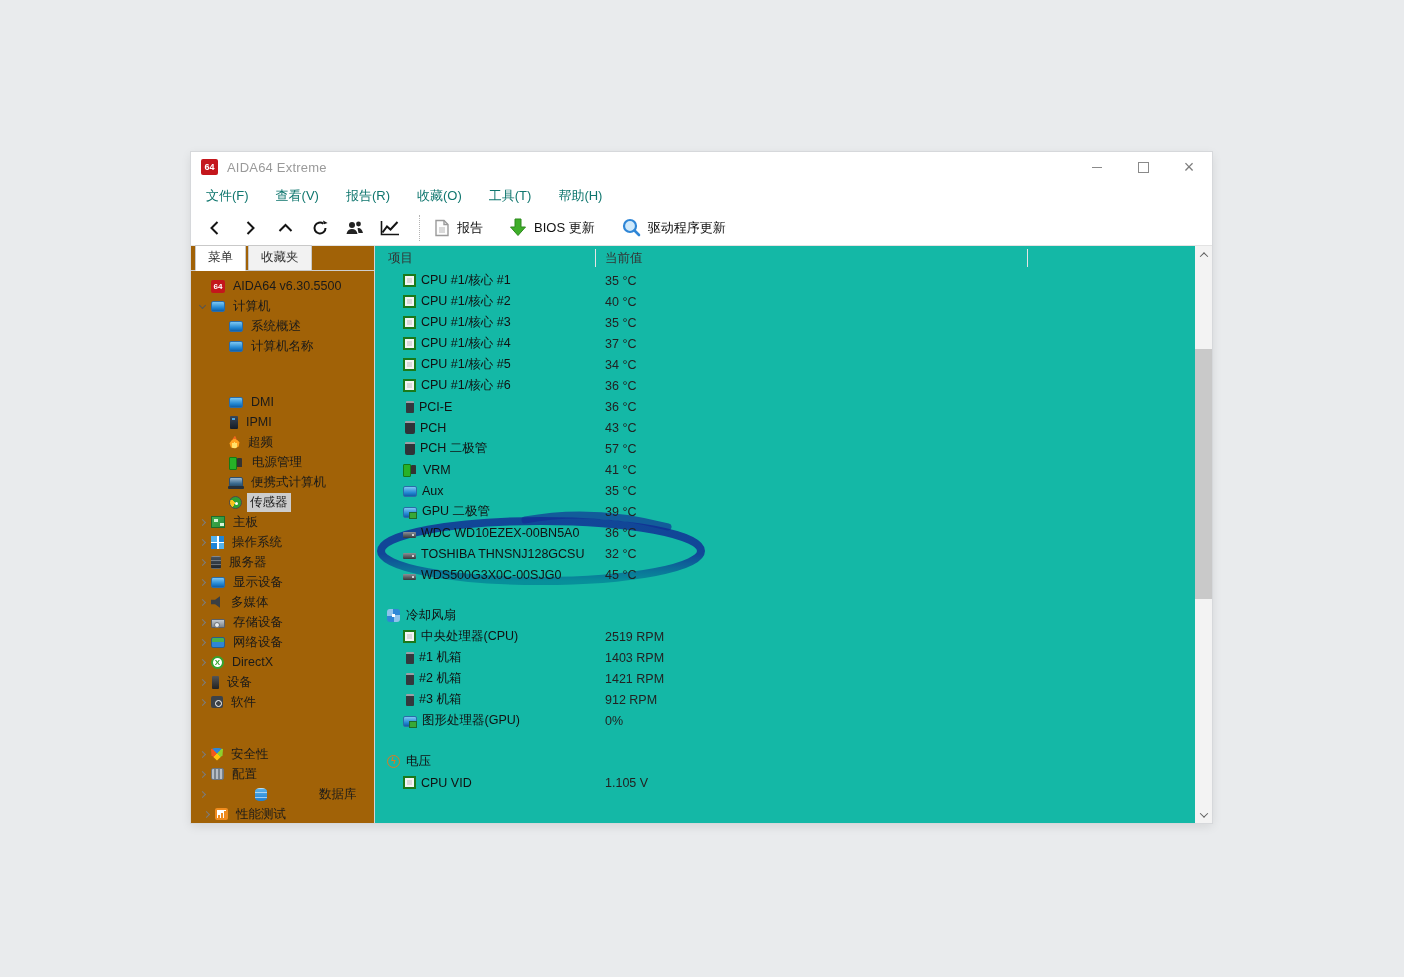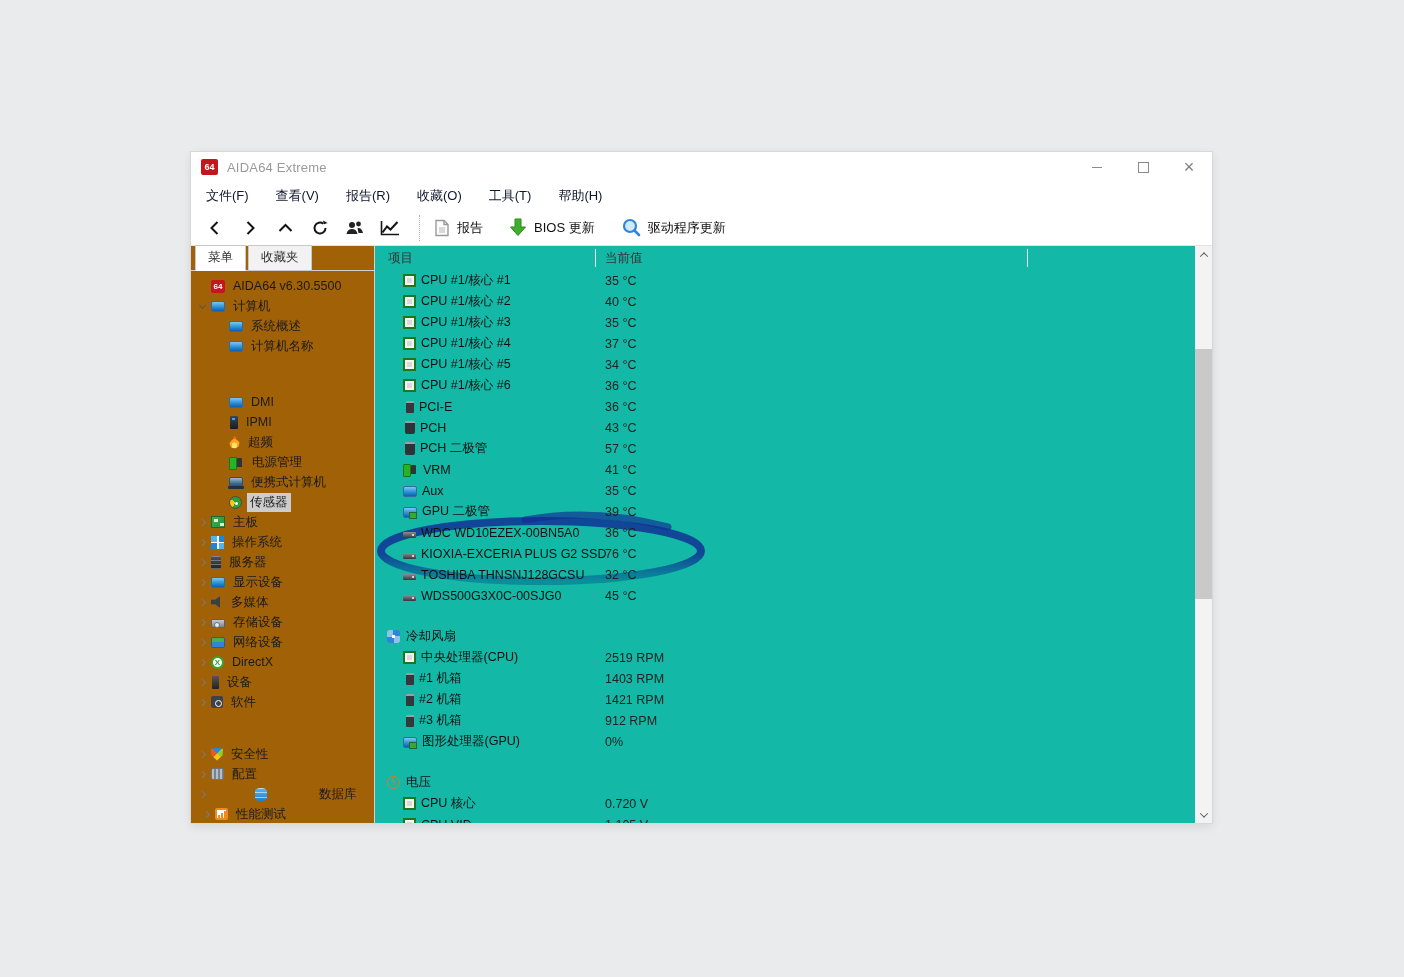--- a/index.html
+++ b/index.html
@@ -18,21 +18,21 @@
   .app-title { margin-left:9px; font-size:13px; color:#9a9a9a; letter-spacing:.2px; }
   .win-controls { margin-left:auto; display:flex; height:100%; }
   .win-btn { width:46px; height:100%; display:flex; align-items:center; justify-content:center;
              color:#8a8a8a; font-size:14px; }
   .win-btn.max::after { content:""; width:9px; height:9px; border:1.2px solid #8a8a8a; display:block; }
   .win-btn.min::after { content:""; width:10px; height:0; border-top:1.4px solid #8a8a8a; display:block; }
   .win-btn.close::after { content:"×"; font-size:18px; line-height:1; color:#7d7d7d; }
 
   
   .menubar { height:28px; display:flex; align-items:center; gap:27px; padding-left:15px; flex:none; }
-  .menu-item { font-size:13px; color:#0f172a; }
+  .menu-item { font-size:13px; color:#0f766e; }
 
   
   .toolbar { height:36px; display:flex; align-items:center; padding-left:12px; flex:none;
              border-bottom:1px solid #e3e3e3; }
   .nav-ic { width:24px; height:22px; margin-right:11px; display:flex; align-items:center; justify-content:center; }
   .tb-sep { width:1px; height:26px; border-left:1px dotted #b3b3b3; margin:0 14px 0 6px; }
   .tb-btn { display:flex; align-items:center; gap:7px; margin-right:26px; font-size:13px; color:#111; }
 
   
   .content { flex:1; display:flex; min-height:0; }
@@ -510,26 +510,20 @@
         </div>
           <div class="list-row">
           <span class="r-ind"></span>
           <span class="r-icon icon-disk"></span>
           <span class="r-label">WDC WD10EZEX-00BN5A0</span>
           <span class="r-value">36 °C</span>
         </div>
           <div class="list-row">
           <span class="r-ind"></span>
           <span class="r-icon icon-disk"></span>
-          <span class="r-label">KIOXIA-EXCERIA PLUS G2 SSD</span>
-          <span class="r-value">76 °C</span>
-        </div>
-          <div class="list-row">
-          <span class="r-ind"></span>
-          <span class="r-icon icon-disk"></span>
           <span class="r-label">TOSHIBA THNSNJ128GCSU</span>
           <span class="r-value">32 °C</span>
         </div>
           <div class="list-row">
           <span class="r-ind"></span>
           <span class="r-icon icon-disk"></span>
           <span class="r-label">WDS500G3X0C-00SJG0</span>
           <span class="r-value">45 °C</span>
         </div>
           <div class="list-spacer"></div>
@@ -564,26 +558,20 @@
           <div class="list-row">
           <span class="r-ind"></span>
           <span class="r-icon icon-gpu"></span>
           <span class="r-label">图形处理器(GPU)</span>
           <span class="r-value">0%</span>
         </div>
           <div class="list-spacer"></div>
           <div class="section-header">
           <span class="r-icon icon-volt"></span>
           <span class="r-label">电压</span>
-        </div>
-          <div class="list-row">
-          <span class="r-ind"></span>
-          <span class="r-icon icon-cpu"></span>
-          <span class="r-label">CPU 核心</span>
-          <span class="r-value">0.720 V</span>
         </div>
           <div class="list-row">
           <span class="r-ind"></span>
           <span class="r-icon icon-cpu"></span>
           <span class="r-label">CPU VID</span>
           <span class="r-value">1.105 V</span>
         </div>
         </div>
 
       <div class="scrollbar">

